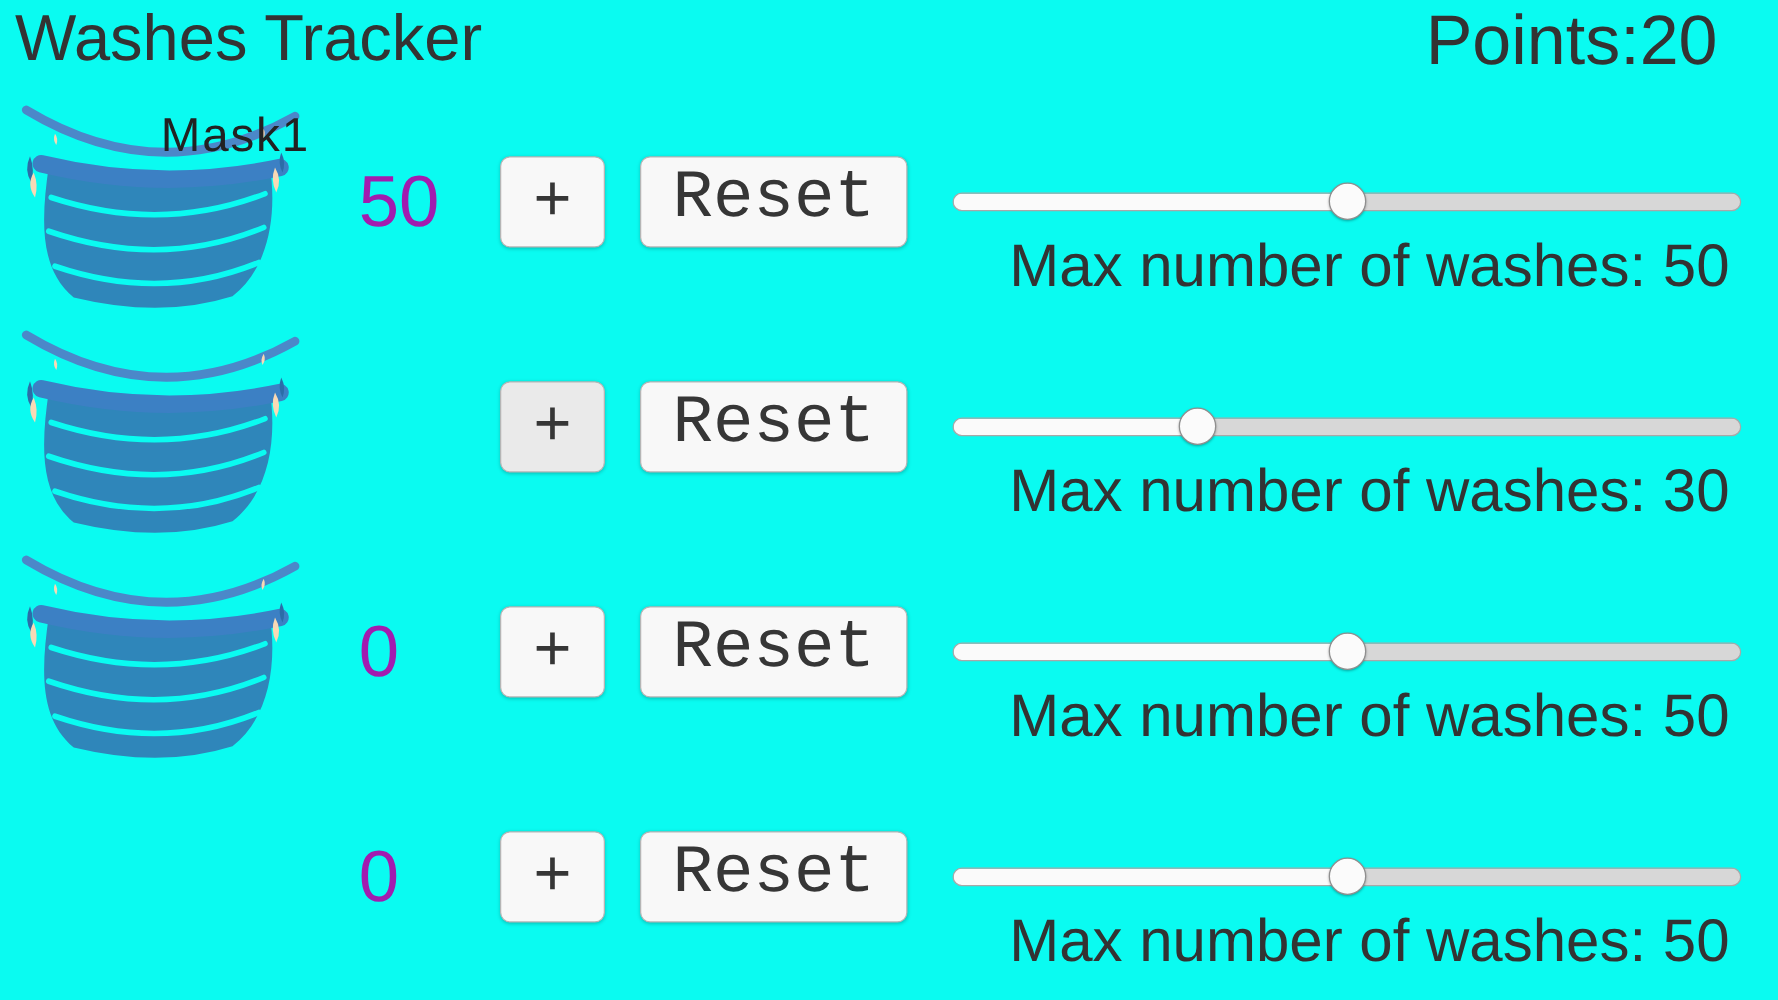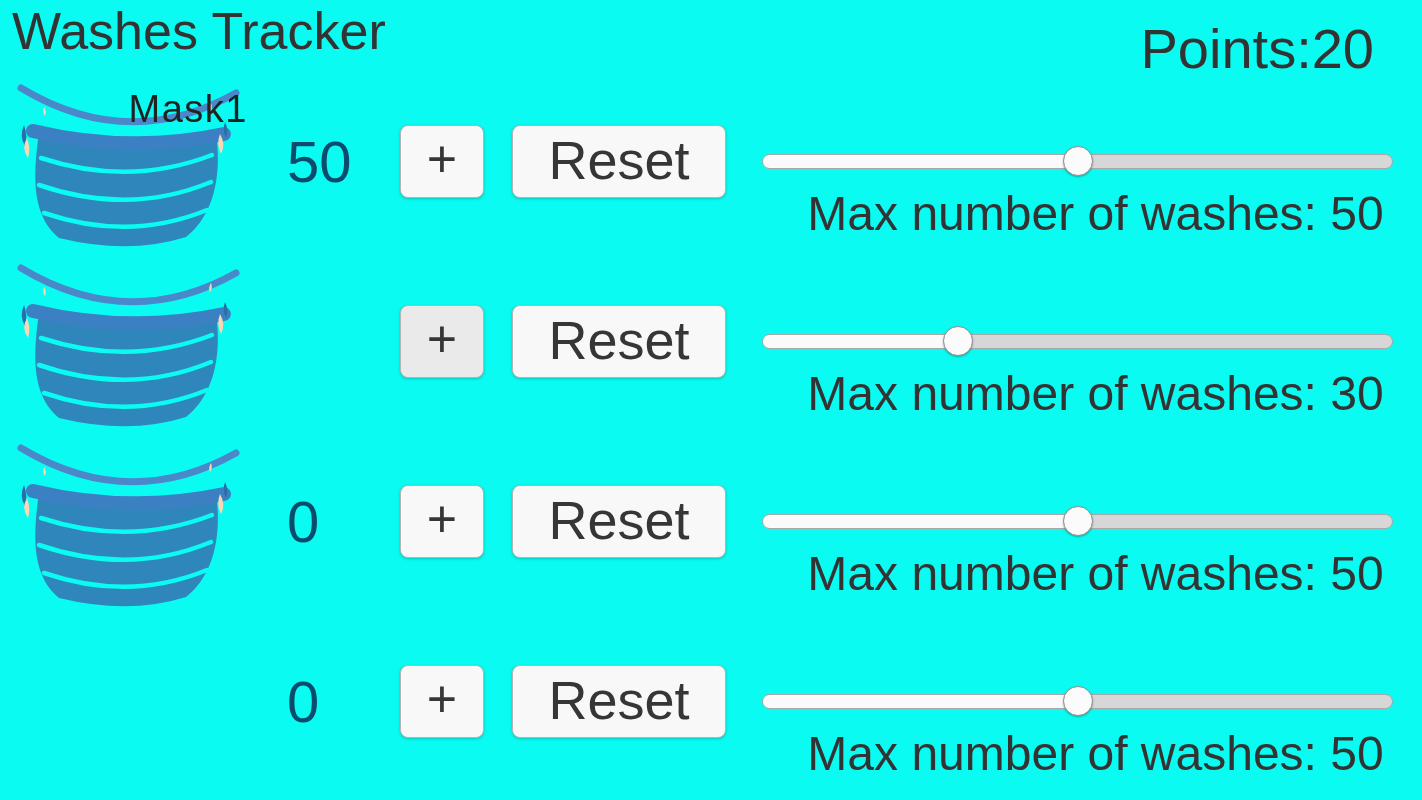--- a/index.html
+++ b/index.html
@@ -23,50 +23,50 @@
     width:1422px;height:800px;overflow:hidden;position:relative;
     background:var(--background);
     font-family:"Liberation Sans", sans-serif;
     color:var(--text);
   }
   .page-title{
     position:absolute;left:12px;top:2px;margin:0;
     font-size:52px;font-weight:400;color:var(--text);line-height:1.15;
   }
   .points{
-    position:absolute;top:18px;right:48px;
+    position:absolute;top:1px;right:48px;
     font-size:56px;font-weight:400;color:var(--text);line-height:1.1;
     white-space:nowrap;
   }
   .row{position:absolute;left:0;width:1422px;height:180px;}
   .row-0{top:80px}.row-1{top:260px}.row-2{top:440px}.row-3{top:620px}
   .mask-wrap{position:absolute;left:14px;top:0;width:234px;height:170px;}
   .mask-svg{position:absolute;left:0;top:0;width:234px;height:170px;}
   .mask-label{
     position:absolute;left:0;right:0;top:8px;text-align:right;
     font-size:38px;letter-spacing:1.5px;color:var(--label-dark);
   }
   .count{
     position:absolute;left:287px;top:42px;height:78px;
     display:flex;align-items:center;
-    font-size:58px;color:#0c4a6e;
+    font-size:58px;color:#a21caf;
   }
   .btn{
     position:absolute;top:45px;height:73px;
     display:flex;align-items:center;justify-content:center;
     background:var(--button-bg);
     border:1px solid var(--button-border);
     border-radius:8px;
     color:var(--button-text);
     box-shadow:0 1px 3px rgba(0,0,0,0.22);
     font-family:"Liberation Sans", sans-serif;
     padding:0;cursor:pointer;
   }
   .plus-btn{left:400px;width:84px;font-size:52px;padding-bottom:6px;}
-  .reset-btn{left:512px;width:214px;font-size:54px;padding-bottom:4px;}
+  .reset-btn{left:512px;width:214px;font-size:54px;padding-bottom:4px;font-family:Liberation Mono, monospace;}
   .row-1 .plus-btn{background:var(--button-bg-pressed);}
   .slider{
     position:absolute;left:762px;top:65px;width:631px;height:32px;margin:0;
     -webkit-appearance:none;appearance:none;background:transparent;outline:none;
   }
   .slider::-webkit-slider-runnable-track{
     height:15px;border-radius:9px;border:1px solid #A8A8A8;
     background:linear-gradient(to right,var(--slider-fill) var(--pct,50%),var(--slider-track) var(--pct,50%));
   }
   .slider::-webkit-slider-thumb{

